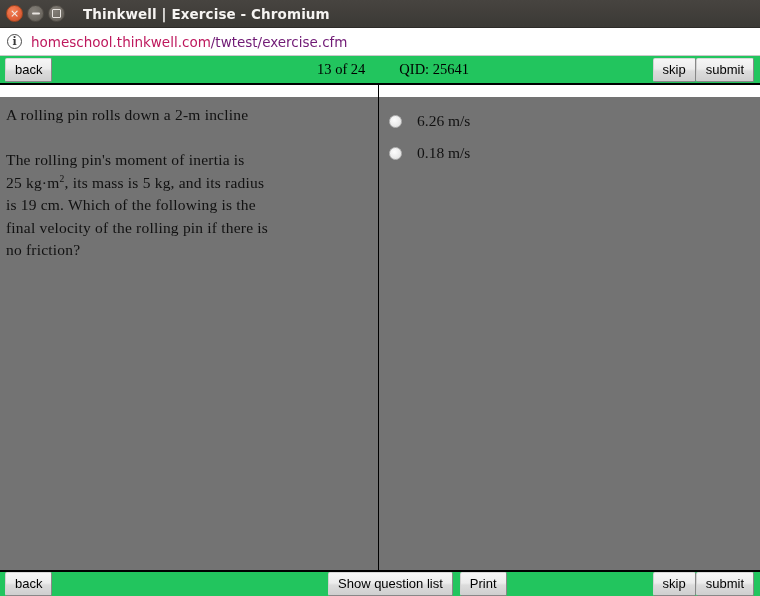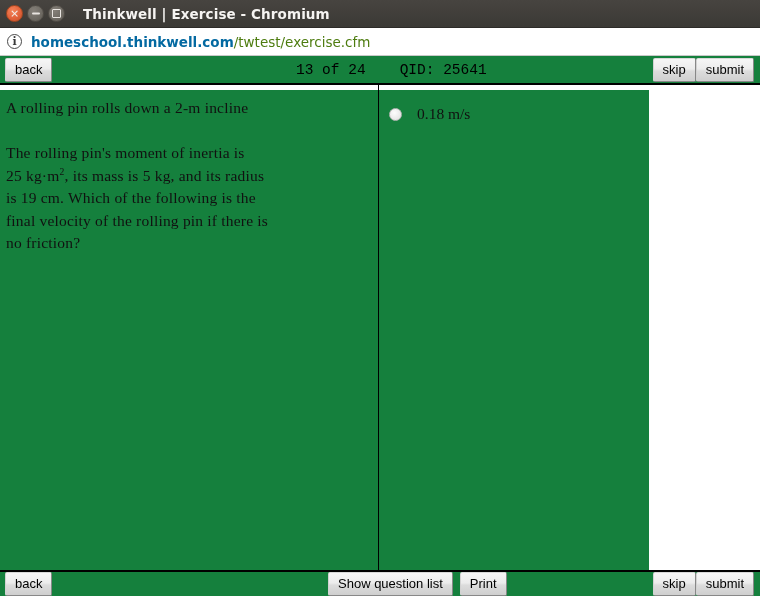--- a/index.html
+++ b/index.html
@@ -106,30 +106,30 @@
     flex: none;
     font-weight: bold;
     line-height: 1;
   }
   .url-text {
     margin-left: 9px;
     font-size: 13.5px;
     font-family: "DejaVu Sans", sans-serif;
     white-space: nowrap;
   }
-  .url-domain { color: #0369a1; font-weight: bold; }
-  .url-path { color: #4d7c0f; }
+  .url-domain { color: #be185d; font-weight: normal; }
+  .url-path { color: #701a75; }
 
   
   .toolbar {
     position: absolute;
     left: 0;
     width: 760px;
     height: 29px;
-    background: #15803d;
+    background: #22c55e;
     box-sizing: border-box;
     display: flex;
     align-items: center;
   }
   .toolbar-top {
     top: 56px;
     border-bottom: 2px solid #000000;
   }
   .toolbar-bottom {
     top: 570px;
@@ -151,45 +151,45 @@
     cursor: pointer;
     white-space: nowrap;
     box-sizing: border-box;
   }
 
   .tb-left  { position: absolute; left: 5px; }
   .tb-right { position: absolute; right: 6px; display: flex; }
 
   .tb-center-top {
     position: absolute;
-    left: 296px;
+    left: 317px;
     display: flex;
     align-items: flex-start;
     gap: 34px;
-    font-family: Liberation Mono, monospace;
+    font-family: Liberation Serif, serif;
     font-size: 14.5px;
     color: #000000;
     white-space: nowrap;
   }
   .tb-center-bottom {
     position: absolute;
     left: 300px;
     display: flex;
     align-items: center;
     gap: 7px;
     padding-left: 28px;
   }
 
   
   .content {
     position: absolute;
-    left: 0; top: 90px;
-    width: 649px;
+    left: 0; top: 97px;
+    width: 760px;
     height: 485px;
-    background: #15803d;
+    background: #737373;
   }
   .vdivider {
     position: absolute;
     left: 378px; top: 85px;
     width: 1px;
     height: 485px;
     background: #000000;
   }
 
   .question-pane {
@@ -289,20 +289,24 @@
         <span>25 kg·m</span><sup>2</sup><span>, its mass is 5 kg, and its radius</span><br>
         <span>is 19 cm.  Which of the following is the</span><br>
         <span>final velocity of the rolling pin if there is</span><br>
         <span>no friction?</span>
       </div>
     </div>
 
     <div class="answers-pane">
       <div class="answer-row">
         <span class="radio"></span>
+        <span class="answer-label">6.26 m/s</span>
+      </div>
+      <div class="answer-row">
+        <span class="radio"></span>
         <span class="answer-label">0.18 m/s</span>
       </div>
     </div>
 
   </div>
 
   <div class="vdivider"></div>
 
   <div class="toolbar toolbar-bottom">
     <button class="btn tb-left">back</button>

